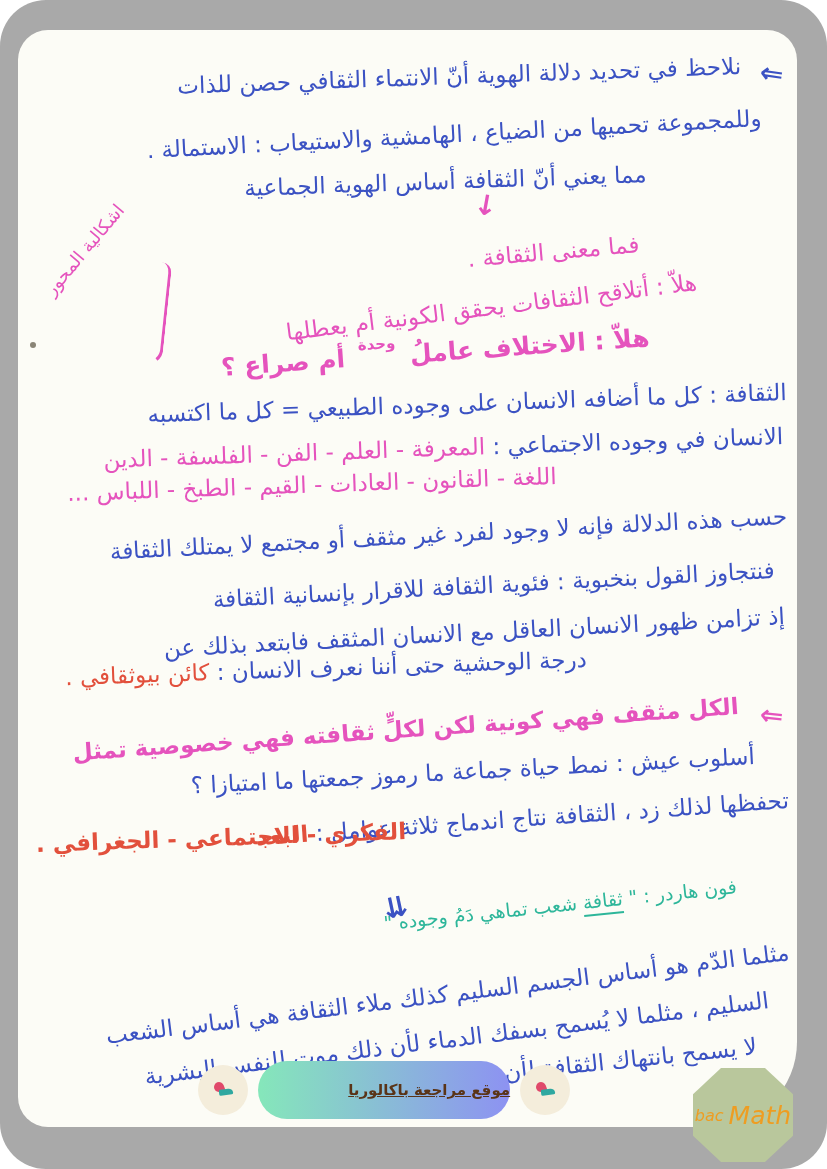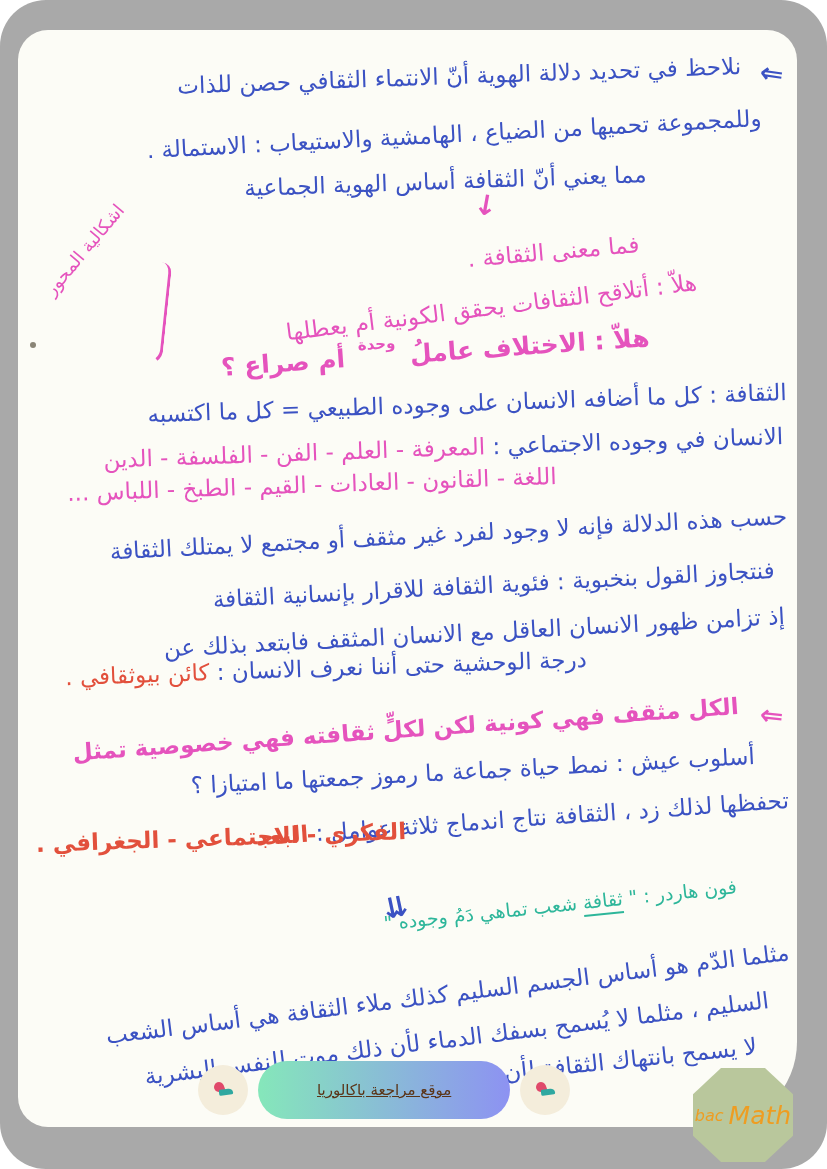--- a/index.html
+++ b/index.html
@@ -62,22 +62,22 @@
     background:#8a8576;
   }
   
   .banner{
     position:absolute;left:47%;bottom:8px;transform:translateX(-50%);
     display:flex;align-items:center;gap:10px;
   }
   .pill{
     width:252px;height:58px;border-radius:30px;
     background:linear-gradient(90deg,var(--banner-grad-start,#82e8bd),var(--banner-grad-end,#8e8ef5));
-    display:flex;flex-direction:column;justify-content:center;align-items:center;
-    color:var(--banner-brown,#5d3a20);font-weight:normal;
+    display:flex;flex-direction:column;justify-content:center;align-items:flex-end;
+    color:var(--banner-brown,#5d3a20);font-weight:bold;
   }
   .site-name{font-size:15px;text-decoration:underline;direction:rtl;}
   .site-url{font-size:19px;text-decoration:underline;letter-spacing:0.5px;}
   .logo-circle{
     width:50px;height:50px;border-radius:50%;
     background:#f4eddb;
     display:flex;align-items:center;justify-content:center;
     position:relative;
   }
   .emblem{position:relative;width:22px;height:16px;display:block;}

